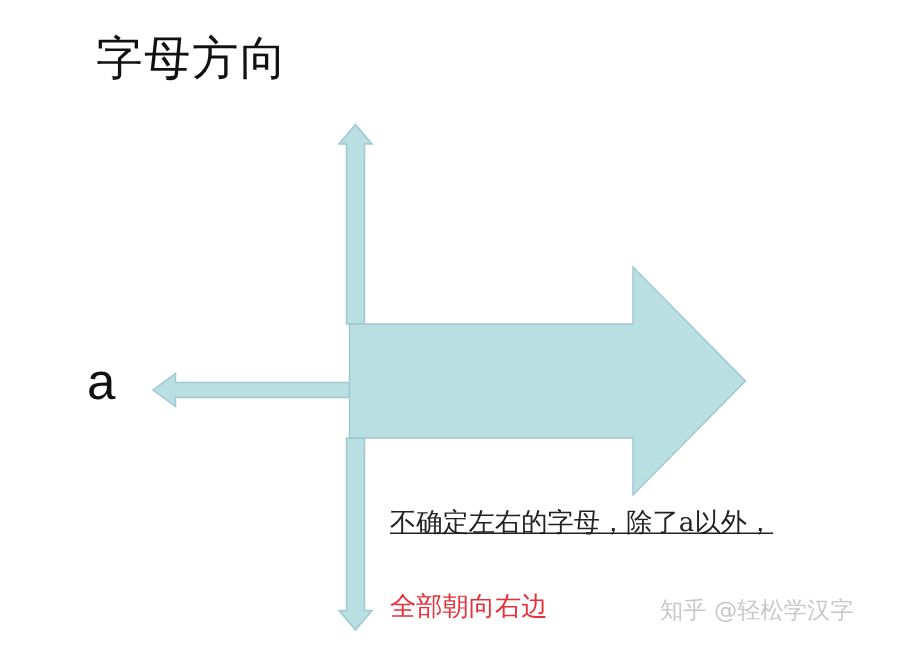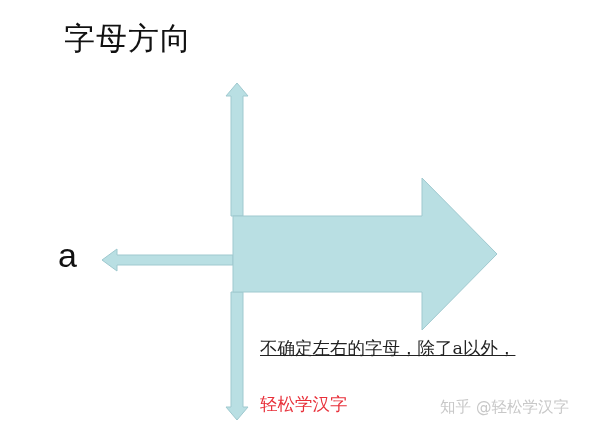--- a/index.html
+++ b/index.html
@@ -35,15 +35,15 @@
   </g>
 
   <g>
     <polygon points="233,216 422,216 422,178 497,254 422,330 422,292 233,292" fill="#b9dfe3" stroke="#9fc9cf" stroke-width="1"></polygon>
   </g>
 </svg>
 
 <div class="letter-a">a</div>
 
 <div class="note">不确定左右的字母，除了a以外，</div>
-<div class="note-red">轻松学汉字</div>
+<div class="note-red">全部朝向右边</div>
 
 <div class="watermark">知乎 @轻松学汉字</div>
 
 </body></html>

